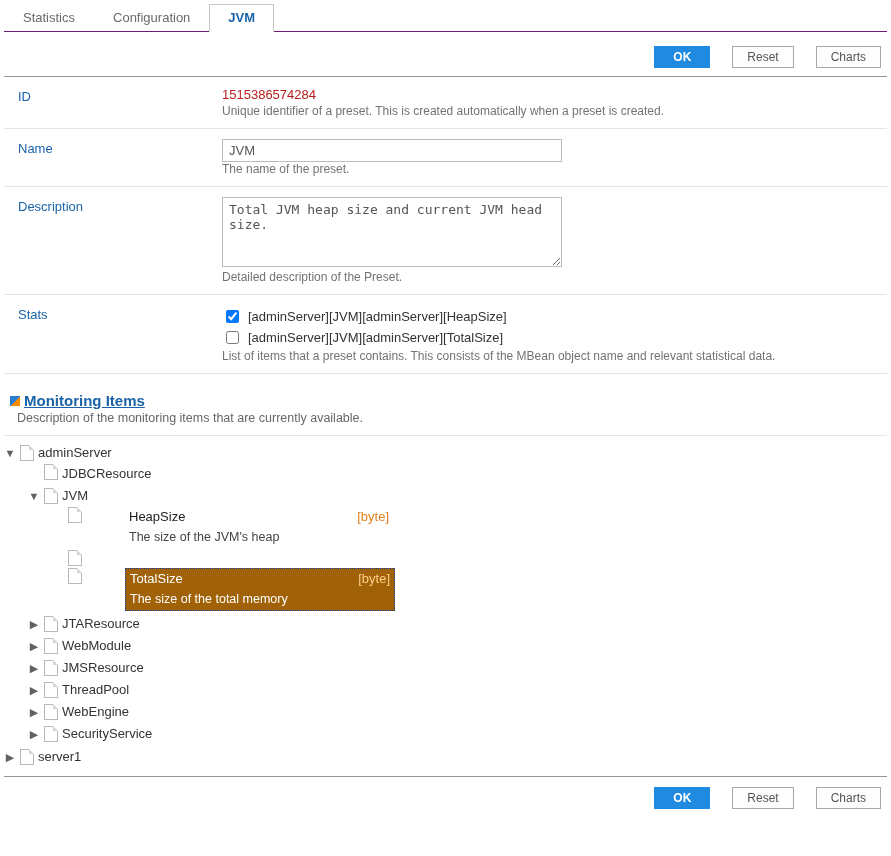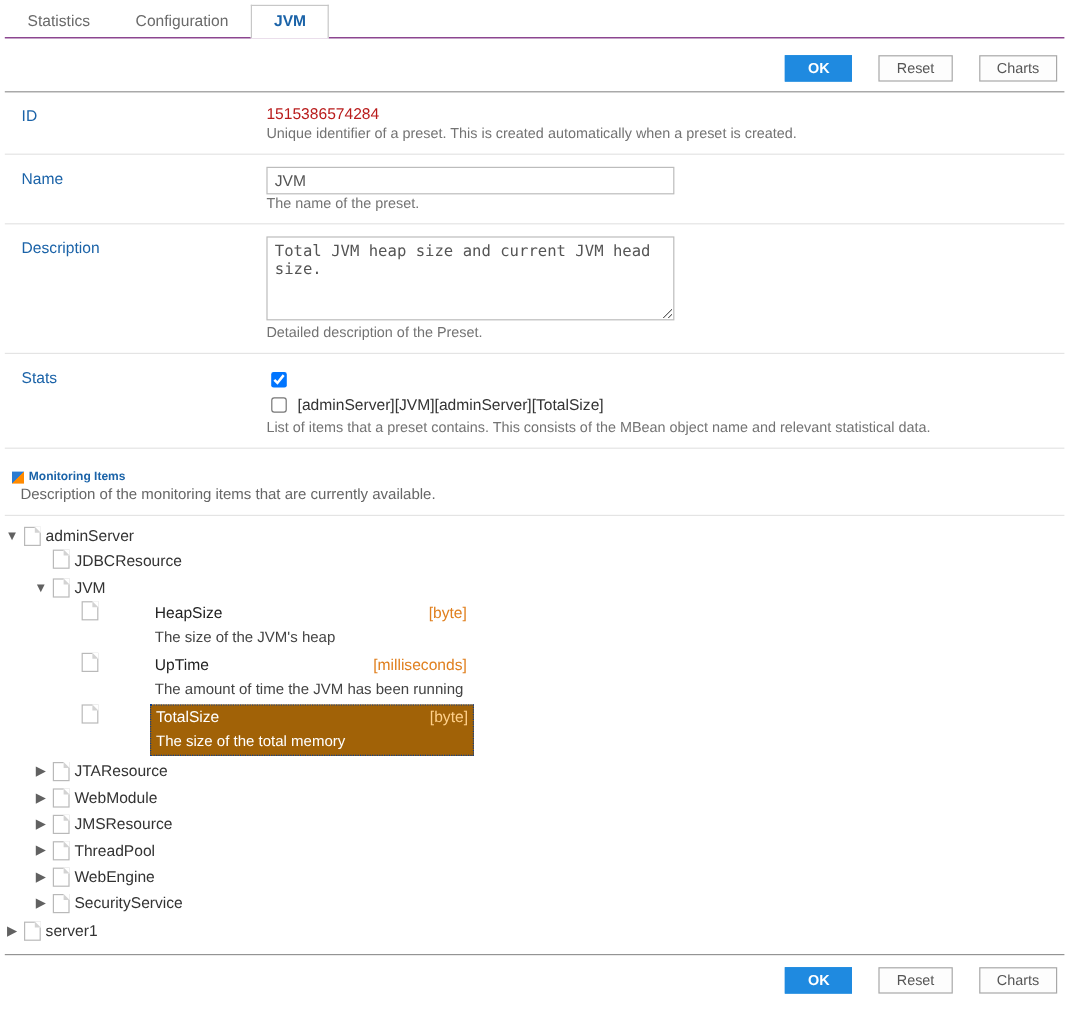--- a/index.html
+++ b/index.html
@@ -102,21 +102,22 @@
     margin: 2px 0;
   }
   
   .section-heading {
     display: flex;
     align-items: center;
     gap: 4px;
     margin: 18px 0 2px 6px;
     color: #1b63a8;
     font-weight: bold;
-    font-size: 10px;
+    font-size: 15px;
+    text-decoration: underline;
   }
   .section-icon {
     width: 10px; height: 10px;
     background: linear-gradient(135deg,#2a7bd1 50%,#ff8a00 50%);
   }
   .section-desc { color: #666; margin: 0 0 10px 13px; font-size: 12.5px; }
   .tree-wrap { border-top: 1px solid #e4e4e4; padding-top: 6px; }
   
   ul.tree, ul.tree ul { list-style: none; margin: 0; padding: 0; }
   ul.tree ul { padding-left: 24px; }
@@ -205,20 +206,21 @@
     <textarea style="">Total JVM heap size and current JVM head size.</textarea>
     <div class="help-line">Detailed description of the Preset.</div>
   </div>
 </div>
 
 <div class="form-row">
   <div class="form-label">Stats</div>
   <div class="form-body">
     <div class="checkrow">
       <input type="checkbox" checked="" style="">
+      <span>[adminServer][JVM][adminServer][HeapSize]</span>
     </div>
     <div class="checkrow">
       <input type="checkbox" style="">
       <span>[adminServer][JVM][adminServer][TotalSize]</span>
     </div>
     <div class="help-line">List of items that a preset contains. This consists of the MBean object name and relevant statistical data.</div>
   </div>
 </div>
 
 <div class="section-heading">
@@ -260,27 +262,20 @@
                   <span class="leaf-unit">[byte]</span>
                 </span>
                 <span class="leaf-desc">The size of the JVM's heap</span>
               </span>
             </div>
           </li>
           <li class="node">
             <div class="node-line leaf-row">
               <span class="toggle"></span>
               <span class="doc-icon"></span>
-              <span class="leaf-block">
-                <span class="leaf-top">
-                  <span class="leaf-name">UpTime</span>
-                  <span class="leaf-unit">[milliseconds]</span>
-                </span>
-                <span class="leaf-desc">The amount of time the JVM has been running</span>
-              </span>
             </div>
           </li>
           <li class="node">
             <div class="node-line leaf-row">
               <span class="toggle"></span>
               <span class="doc-icon"></span>
               <span class="leaf-block selected">
                 <span class="leaf-top">
                   <span class="leaf-name">TotalSize</span>
                   <span class="leaf-unit">[byte]</span>

